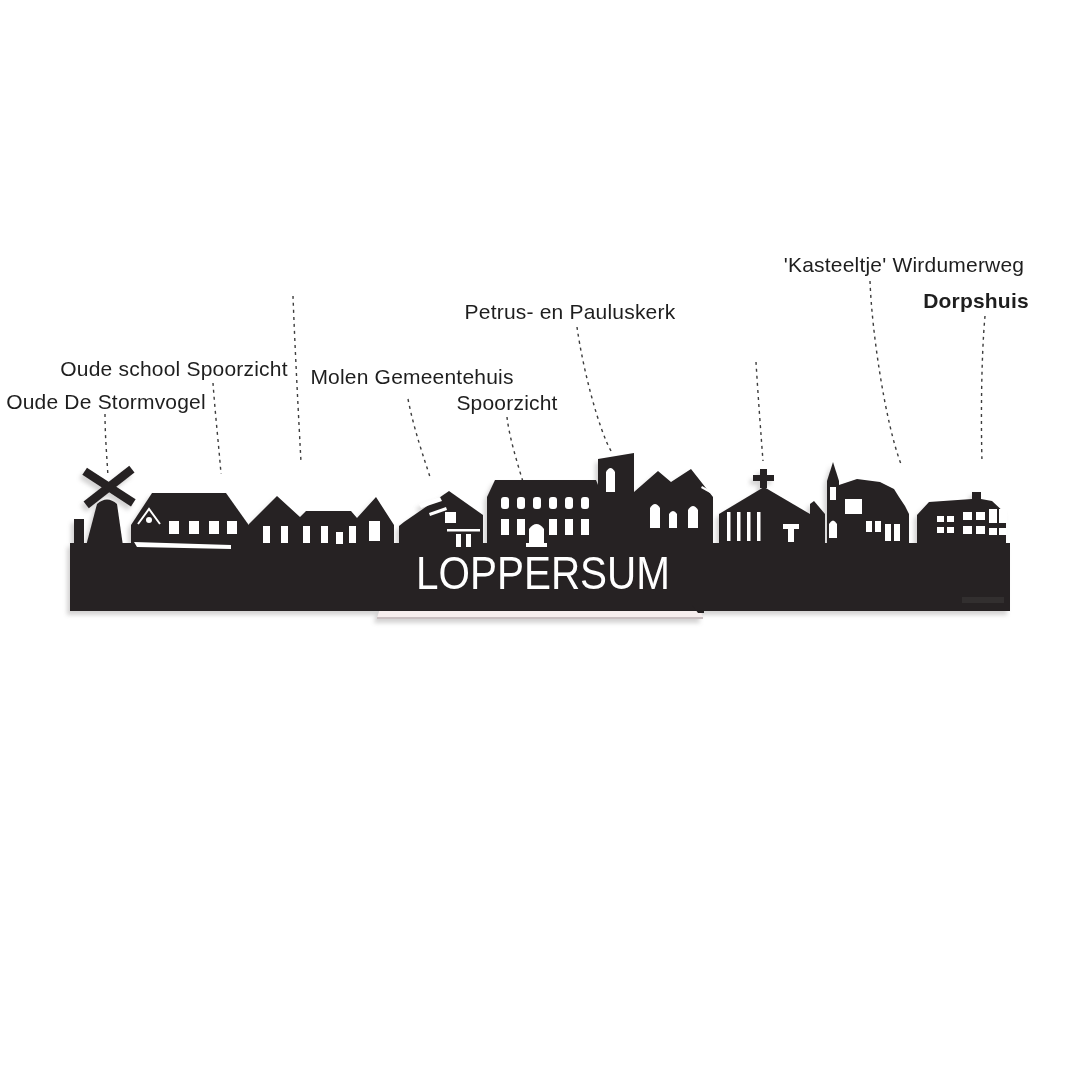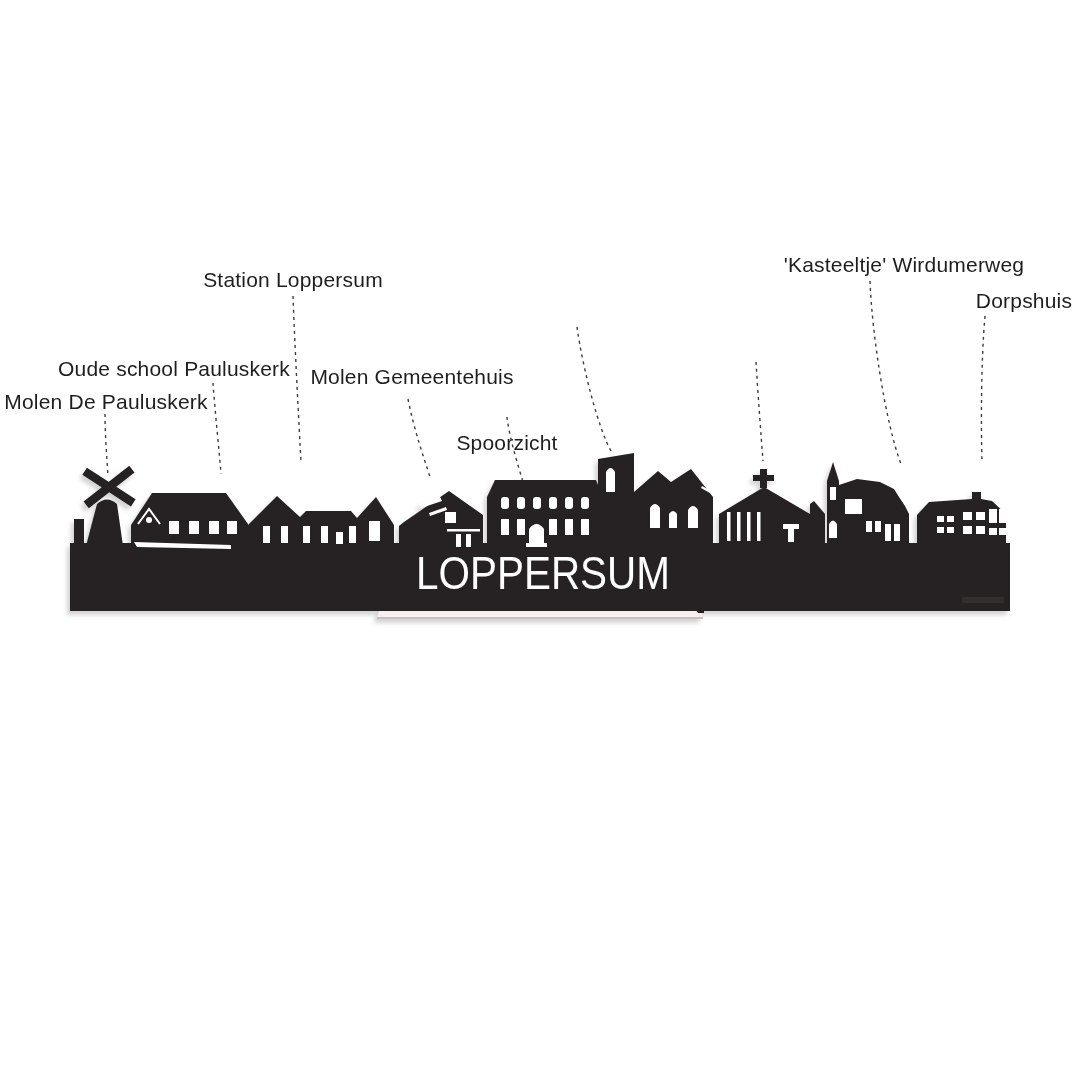--- a/index.html
+++ b/index.html
@@ -18,40 +18,40 @@
     font-size:21px;
     line-height:26px;
     color:#1e1e1e;
     letter-spacing:0.2px;
     white-space:nowrap;
   }
   .callout-molen        {left:106px; top:389px;}
   .callout-oude-school  {left:174px; top:356px;}
   .callout-station      {left:293px; top:267px;}
   .callout-gemeentehuis {left:412px; top:364px;}
-  .callout-spoorzicht   {left:507px; top:390px;margin-top:40px;}
+  .callout-spoorzicht   {left:507px; top:390px;}
   .callout-petrus       {left:570px; top:299px;}
   .callout-gereformeerde{left:747px; top:334px;}
   .callout-kasteeltje   {left:868px; top:252px;margin-left:36px;}
-  .callout-dorpshuis    {left:1024px; top:288px;}
+  .callout-dorpshuis    {left:976px; top:288px;font-weight:bold;}
   .cutout-title{
     font-family:"Liberation Sans",sans-serif;
     font-weight:400;
   }
 </style>
 </head>
 <body>
 
 <div class="page">
 
-  <div class="callout callout-molen">Molen De Pauluskerk</div>
-  <div class="callout callout-oude-school">Oude school Pauluskerk</div>
-  <div class="callout callout-station">Station Loppersum</div>
+  <div class="callout callout-molen">Oude De Stormvogel</div>
+  <div class="callout callout-oude-school">Oude school Spoorzicht</div>
   <div class="callout callout-gemeentehuis">Molen Gemeentehuis</div>
   <div class="callout callout-spoorzicht">Spoorzicht</div>
+  <div class="callout callout-petrus">Petrus- en Pauluskerk</div>
   <div class="callout callout-kasteeltje">'Kasteeltje' Wirdumerweg</div>
   <div class="callout callout-dorpshuis">Dorpshuis</div>
 
   <svg class="skyline-svg" width="1080" height="1080" viewBox="0 0 1080 1080">
 
     <g fill="none" stroke-width="1.4" stroke-dasharray="3 4" stroke="#3d3d3d">
       <path d="M105,414 C105,436 107,458 108,477"></path>
       <path d="M213,383 C215,412 219,448 221,474"></path>
       <path d="M293,296 C295,350 299,425 301,462"></path>
       <path d="M408,399 C414,430 424,458 430,477"></path>

